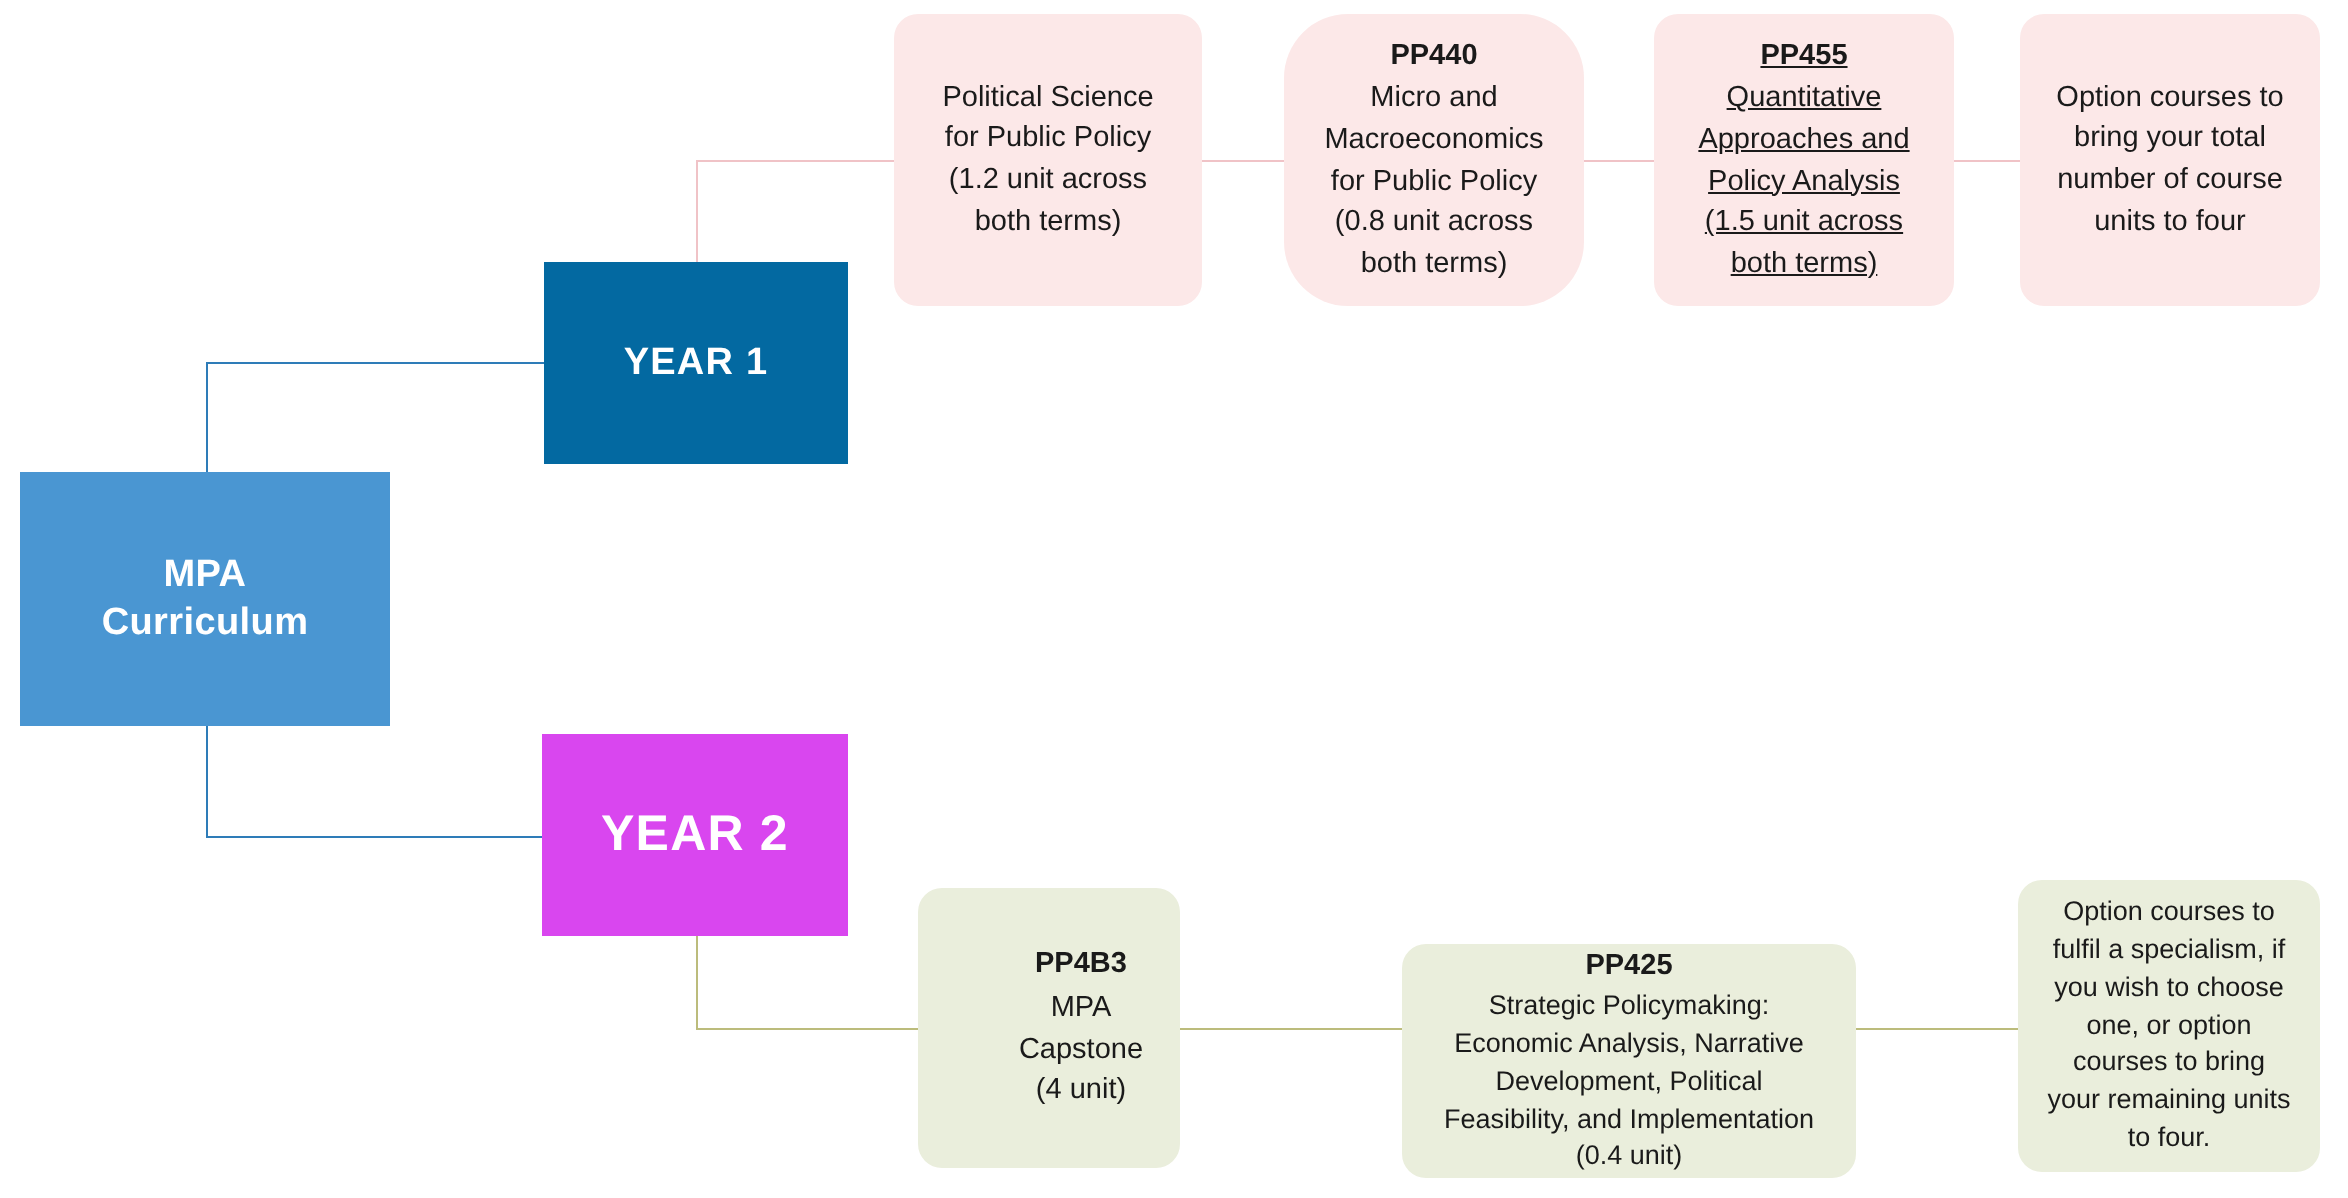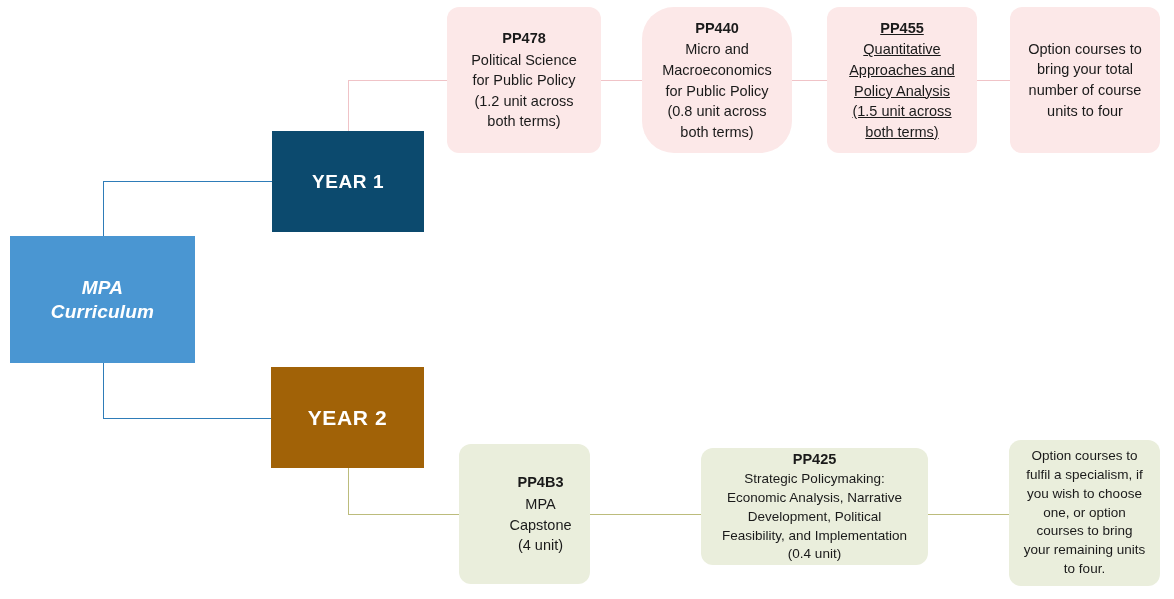--- a/index.html
+++ b/index.html
@@ -39,27 +39,27 @@
   .block .title {
     display: block;
     line-height: 1.22;
   }
   .root {
     background: #4a96d2;
     font-size: 19px;
     letter-spacing: 0.2px;
   }
   .year-pink {
-    background: #0c4a6e;
+    background: #0369a1;
     font-size: 19px;
     letter-spacing: 0.6px;
   }
   .year-green {
-    background: #a16207;
-    font-size: 21px;
+    background: #d946ef;
+    font-size: 25px;
     letter-spacing: 0.6px;
   }
   
   .card {
     border-radius: 12px;
     color: #1a1a1a;
     font-size: 14.5px;
     line-height: 1.42;
   }
   .card.pink {
@@ -108,35 +108,34 @@
   <div class="line h pinkl" style="left:599px; top:80px; width:44px;"></div>
   <div class="line h pinkl" style="left:791px; top:80px; width:38px;"></div>
   <div class="line h pinkl" style="left:975px; top:80px; width:36px;"></div>
 
   <div class="line v greenl" style="left:348px; top:467px; height:48px;"></div>
   <div class="line h greenl" style="left:348px; top:514px; width:112px;"></div>
   <div class="line h greenl" style="left:589px; top:514px; width:113px;"></div>
   <div class="line h greenl" style="left:926px; top:514px; width:84px;"></div>
 
   <div class="node block root" style="left:10px; top:236px; width:185px; height:127px;">
-    <span class="node-inner title" style="white-space:pre-line;font-style:italic;">MPA
+    <span class="node-inner title" style="white-space:pre-line;">MPA
 Curriculum</span>
   </div>
 
   <div class="node block year-pink" style="left:272px; top:131px; width:152px; height:101px;">
     <span class="node-inner title">YEAR 1</span>
   </div>
 
   <div class="node block year-green" style="left:271px; top:367px; width:153px; height:101px;">
     <span class="node-inner title">YEAR 2</span>
   </div>
 
   <div class="node card pink" style="left:447px; top:7px; width:154px; height:146px;">
     <span class="node-inner">
-      <span class="code">PP478</span>
       <span class="desc">Political Science
 for Public Policy
 (1.2 unit across
 both terms)</span>
     </span>
   </div>
 
   <div class="node card pink" style="left:642px; top:7px; width:150px; height:146px;border-radius:32px;">
     <span class="node-inner">
       <span class="code">PP440</span>
@@ -169,21 +168,21 @@
   </div>
 
   <div class="node card green" style="left:459px; top:444px; width:131px; height:140px;padding-left:32px;">
     <span class="node-inner">
       <span class="code">PP4B3</span>
       <span class="desc">MPA Capstone
 (4 unit)</span>
     </span>
   </div>
 
-  <div class="node card green small-text" style="left:701px; top:448px; width:227px; height:117px;">
+  <div class="node card green small-text" style="left:701px; top:472px; width:227px; height:117px;">
     <span class="node-inner">
       <span class="code" style="font-size:14.5px;">PP425</span>
       <span class="desc">Strategic Policymaking:
 Economic Analysis, Narrative
 Development, Political
 Feasibility, and Implementation
 (0.4 unit)</span>
     </span>
   </div>
 

